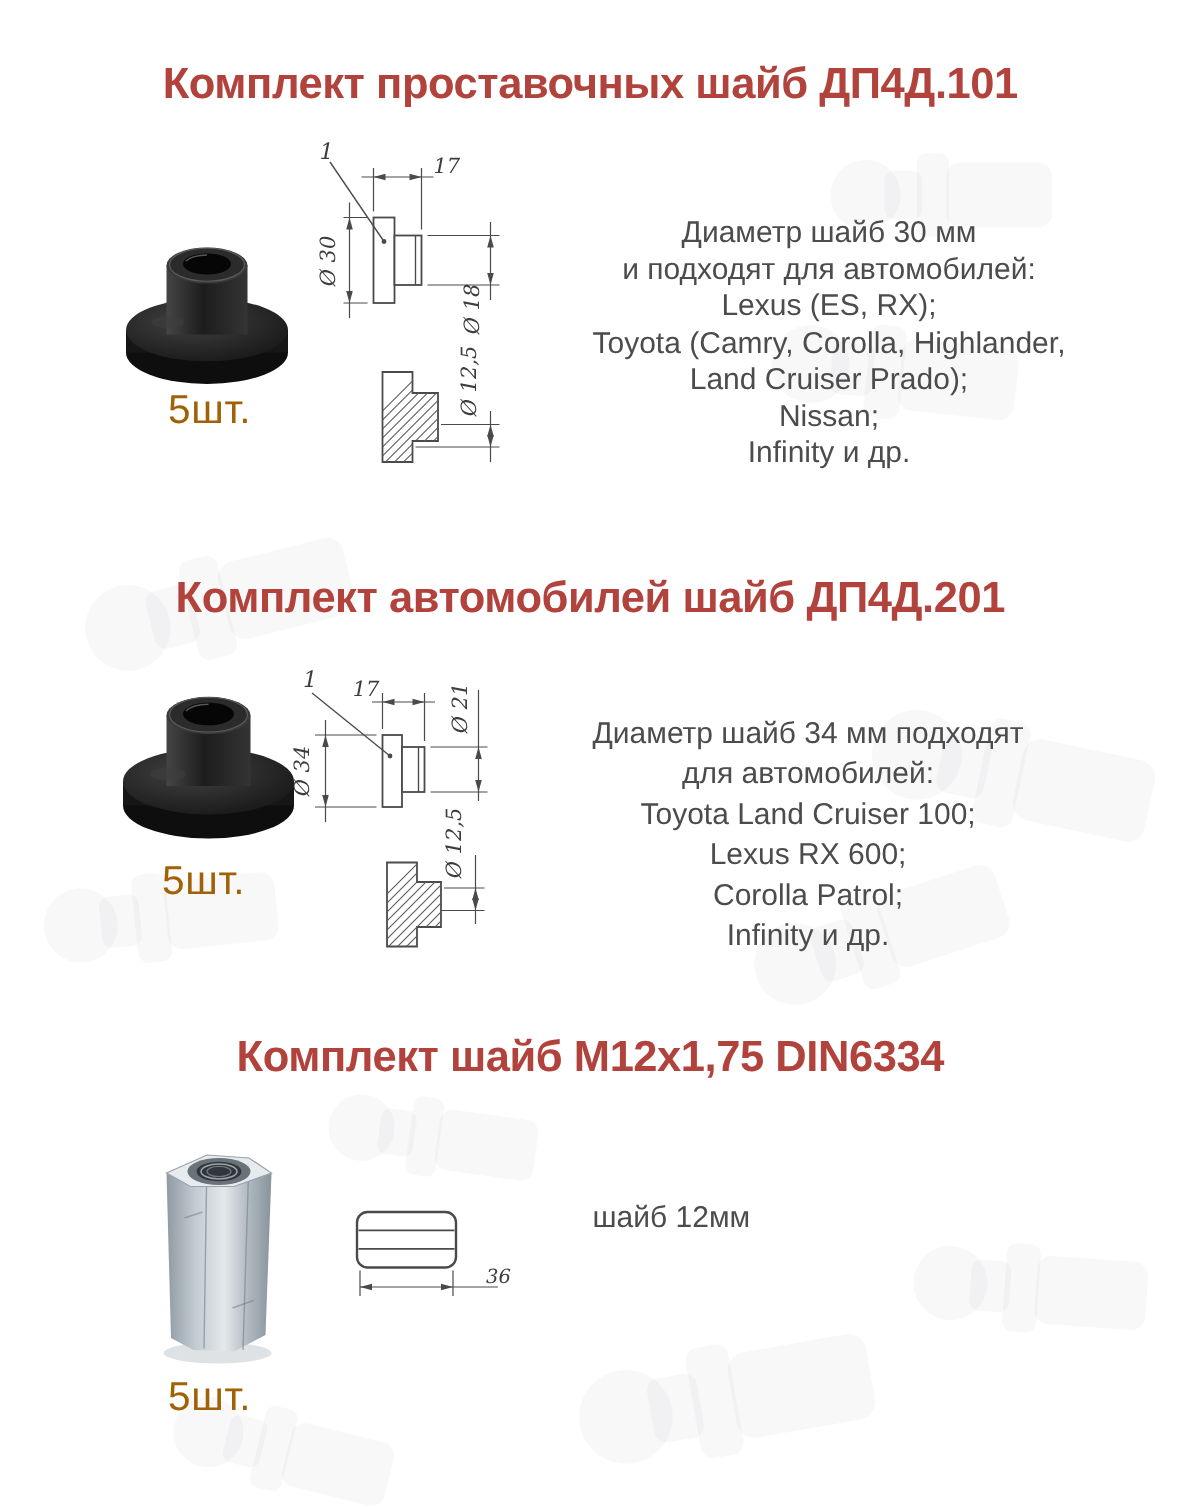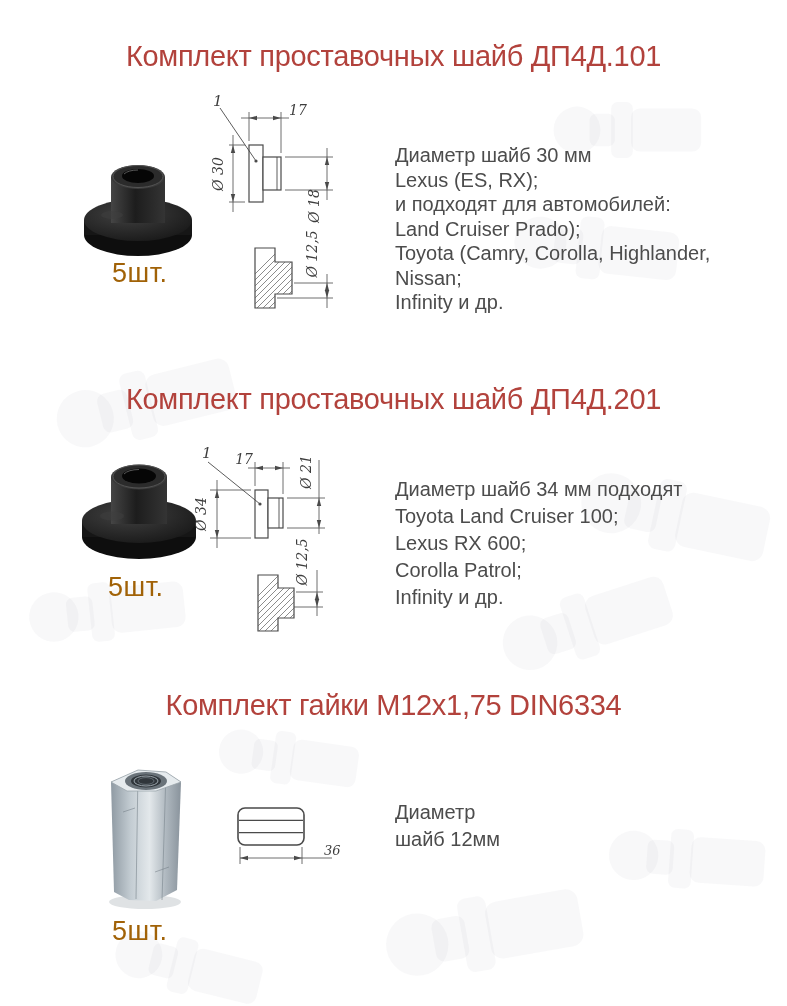--- a/index.html
+++ b/index.html
@@ -5,28 +5,28 @@
   html,body { margin:0; padding:0; background:#ffffff; }
   .page {
     position:relative; width:787px; height:1006px; overflow:hidden;
     background:#ffffff; font-family:"Liberation Sans", sans-serif;
   }
   .wm-layer { position:absolute; left:0; top:0; z-index:0; }
   .content { position:absolute; left:0; top:0; width:787px; height:1006px; z-index:1; }
 
   .section-title {
     position:absolute; left:0; width:787px; text-align:center;
-    font-size:29px; font-weight:normal; color:#b2423c; letter-spacing:-0.3px;
+    font-size:29px; font-weight:bold; color:#b2423c; letter-spacing:-0.3px;
     white-space:nowrap;
   }
   #title-1 { top:40px; }
   #title-2 { top:383px; }
   #title-3 { top:689px; }
 
-  .desc { position:absolute; left:395px; color:#4c4c4c; white-space:nowrap; }
+  .desc { position:absolute; left:395px; color:#4c4c4c; white-space:nowrap;text-align:center; }
   #desc-1 { top:143px; font-size:20px; line-height:24.5px; }
   #desc-2 { top:476px; font-size:20px; line-height:27px; }
   #desc-3 { top:799px; font-size:20px; line-height:27px; }
 
   .qty { position:absolute; color:#a16207; font-size:27px; letter-spacing:0.5px; }
   #qty-1 { left:112px; top:258px; }
   #qty-2 { left:108px; top:572px; }
   #qty-3 { left:112px; top:916px; }
 
   .photo, .drawing { position:absolute; }
@@ -153,29 +153,29 @@
 
       <text class="dim-text" x="20" y="18" font-size="15">1</text>
       <text class="dim-text" x="96" y="27" font-size="14">17</text>
       <text class="dim-text" font-size="14" text-anchor="middle" transform="rotate(-90 30 86)" x="30" y="86">Ø 30</text>
       <text class="dim-text" font-size="14" text-anchor="middle" transform="rotate(-90 126 118)" x="126" y="118">Ø 18</text>
       <text class="dim-text" font-size="14" text-anchor="middle" transform="rotate(-90 124 166)" x="124" y="166">Ø 12,5</text>
     </svg>
 
     <div class="desc" id="desc-1">
       <div>Диаметр шайб 30 мм</div>
+      <div>и подходят для автомобилей:</div>
       <div>Lexus (ES, RX);</div>
-      <div>и подходят для автомобилей:</div>
+      <div>Toyota (Camry, Corolla, Highlander,</div>
       <div>Land Cruiser Prado);</div>
-      <div>Toyota (Camry, Corolla, Highlander,</div>
       <div>Nissan;</div>
       <div>Infinity и др.</div>
     </div>
 
-    <div class="section-title" id="title-2">Комплект проставочных шайб ДП4Д.201</div>
+    <div class="section-title" id="title-2">Комплект автомобилей шайб ДП4Д.201</div>
 
     <svg class="photo" id="photo-2" width="118" height="114" viewBox="0 0 118 114">
       <defs>
         <linearGradient id="g2a" x1="0" y1="0" x2="1" y2="0">
           <stop offset="0" stop-color="#454545"></stop>
             <stop offset="0.45" stop-color="#1d1d1d"></stop>
           <stop offset="1" stop-color="#343434"></stop>
         </linearGradient>
         <radialGradient id="g2c" cx="0.4" cy="0.35" r="0.8">
           <stop offset="0" stop-color="#414141"></stop>
@@ -247,27 +247,28 @@
       </g>
       <text class="dim-text" x="12" y="16" font-size="15">1</text>
       <text class="dim-text" x="63" y="22" font-size="14" text-anchor="end">17</text>
       <text class="dim-text" font-size="14" text-anchor="middle" transform="rotate(-90 16 72)" x="16" y="72">Ø 34</text>
       <text class="dim-text" font-size="14" text-anchor="middle" transform="rotate(-90 121 30)" x="121" y="30">Ø 21</text>
       <text class="dim-text" font-size="14" text-anchor="middle" transform="rotate(-90 117 120)" x="117" y="120">Ø 12,5</text>
     </svg>
 
     <div class="desc" id="desc-2">
       <div>Диаметр шайб 34 мм подходят</div>
+      <div>для автомобилей:</div>
       <div>Toyota Land Cruiser 100;</div>
       <div>Lexus RX 600;</div>
       <div>Corolla Patrol;</div>
       <div>Infinity и др.</div>
     </div>
 
-    <div class="section-title" id="title-3">Комплект гайки М12х1,75 DIN6334</div>
+    <div class="section-title" id="title-3">Комплект шайб М12х1,75 DIN6334</div>
 
     <svg class="photo" id="photo-3" width="106" height="162" viewBox="0 0 106 162">
       <defs>
         <linearGradient id="g3a" x1="0" y1="0" x2="1" y2="0">
           <stop offset="0" stop-color="#8f9aa3"></stop>
             <stop offset="0.28" stop-color="#c3ccd2"></stop>
           <stop offset="0.55" stop-color="#e3e8eb"></stop>
             <stop offset="0.78" stop-color="#b0b9c0"></stop>
           <stop offset="1" stop-color="#89939c"></stop>
         </linearGradient>
@@ -297,18 +298,17 @@
         <line x1="12" y1="75" x2="104" y2="75"></line>
       </g>
       <g fill="#4a4a4a" stroke="none">
         <path d="M12 75 L20 72.8 L20 77.2 Z"></path>
         <path d="M74 75 L66 72.8 L66 77.2 Z"></path>
       </g>
       <text class="dim-text" x="96" y="72" font-size="13">36</text>
     </svg>
 
     <div class="desc" id="desc-3">
-      <div>Диаметр</div>
       <div>шайб 12мм</div>
     </div>
 
   </div>
 </div>
 
 </body></html>

